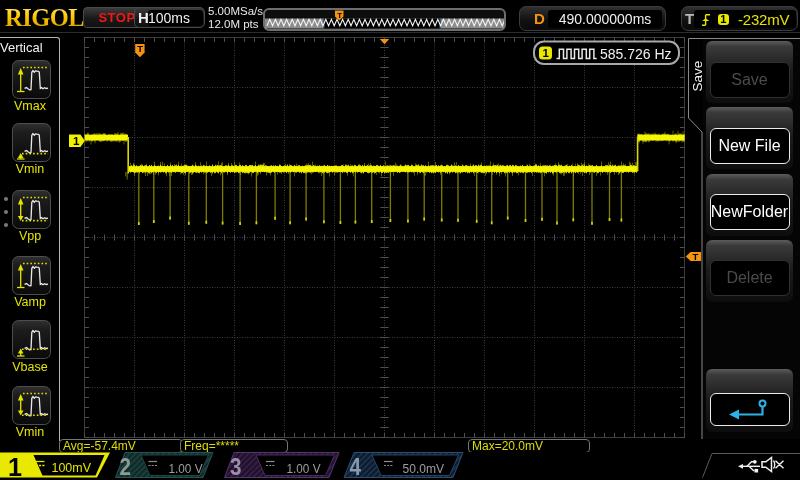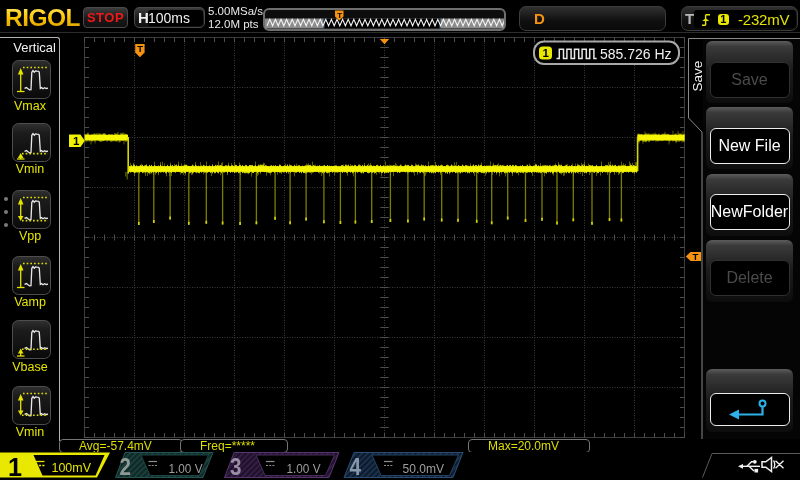--- a/index.html
+++ b/index.html
@@ -1,22 +1,22 @@
 <!DOCTYPE html>
 <html><head><meta charset="utf-8">
 <style>
 *{margin:0;padding:0;box-sizing:border-box;font-family:"Liberation Sans",sans-serif}
 html,body{width:800px;height:480px;background:#000;overflow:hidden}
 #scr{position:relative;width:800px;height:480px;background:#000;opacity:0.999}
 .abs{position:absolute}
 
-#logo{position:absolute;left:5px;top:3.5px;font-family:Liberation Sans, sans-serif;font-weight:bold;
+#logo{position:absolute;left:5px;top:3.5px;font-family:Liberation Serif, serif;font-weight:bold;
  font-size:24.5px;letter-spacing:-0.5px;background:linear-gradient(#ffe25e 12%,#ffc900 45%,#d89c00 92%);
  -webkit-background-clip:text;background-clip:text;color:transparent}
-#stop{position:absolute;left:83px;top:7px;width:45px;height:21px;border-radius:4px;
+#stop{position:absolute;left:83px;top:7px;width:68px;height:21px;border-radius:4px;
  background:linear-gradient(#3c3c3c,#191919 55%,#101010);border:1px solid #4a4a4a;
  color:#f21818;font-weight:bold;font-size:13px;text-align:center;line-height:19px;letter-spacing:0.5px}
 #hbox{position:absolute;left:134px;top:7px;width:71px;height:21px;border-radius:5px;
  background:linear-gradient(#3c3c3c,#191919 55%,#101010);border:1px solid #4a4a4a}
 #hbox b{position:absolute;left:3px;top:1px;color:#efefef;font-size:15px}
 #hbox span{position:absolute;left:13px;top:1.5px;width:55px;height:16.5px;background:#000;
  border-radius:3px;color:#efefef;font-size:14px;line-height:16px}
 #srate{position:absolute;left:208px;top:5px;color:#e9e9e9;font-size:11.5px;line-height:12.5px}
 #pbox{position:absolute;left:263px;top:8px;width:243px;height:23px;border-radius:6px;
  border:2px solid #6e6e6e;background:#0d0d0d}
@@ -30,35 +30,35 @@
 #tbox b{position:absolute;left:3px;top:3px;color:#b8b8b8;font-size:15px}
 #tbox .inner{position:absolute;left:12px;top:2.5px;width:102px;height:18px;background:#000;border-radius:3px}
 #tbox .t1{position:absolute;left:35.5px;top:6.5px;width:11.5px;height:11.5px;background:#e8e800;border-radius:3px;
  color:#000;font-weight:bold;font-size:11px;text-align:center;line-height:11.5px}
 #tbox .tv{position:absolute;left:56px;top:4px;color:#e4e400;font-size:15px;letter-spacing:-0.2px}
 #topsep{position:absolute;left:0;top:31.5px;width:800px;height:1px;background:#2c2c2c}
 
 #lbar{position:absolute;left:0;top:33px;width:59px;height:414px;background:#000}
 #lbord{position:absolute;left:0;top:37px;width:59.5px;height:404px;border-top:1px solid #b4b4b4;
  border-right:1px solid #b4b4b4;border-top-right-radius:3px}
-#ltitle{position:absolute;left:0;top:39.5px;width:56px;text-align:right;color:#f2f2f2;font-size:13px}
+#ltitle{position:absolute;left:0;top:39.5px;width:56px;text-align:left;color:#f2f2f2;font-size:13px}
 .licon{position:absolute;left:12px;width:39px;height:39px}
 .llab{position:absolute;left:0;width:60px;text-align:center;color:#e4e400;font-size:12.5px}
 .ldot{position:absolute;left:4px;width:4px;height:4px;border-radius:2px;background:#7a7a7a}
 
 #rbar{position:absolute;left:703px;top:39px;width:97px;height:400px;background:#050505}
 .cell{position:absolute;left:706px;width:87px;height:62px;border-radius:6px;
  background:linear-gradient(#5c5c5c,#3a3a3a 9%,#1d1d1d 46%,#0d0d0d 100%)}
 .btn{position:absolute;left:709.5px;width:80px;height:36px;border-radius:6px;background:#000;
  font-size:16px;text-align:center;line-height:33px}
 .btn.on{border:1.5px solid #ececec;color:#fff}
 .btn.off{border:1.5px solid #303030;color:#4b4b4b}
 
 .meas{position:absolute;top:439px;height:14px;border:1px solid #757575;border-radius:4px;
- background:#000;color:#dede00;font-size:12px;line-height:12.5px;padding-left:19px}
+ background:#000;color:#dede00;font-size:12px;line-height:12.5px;padding-left:3px}
 #chbar{position:absolute;left:0;top:452px;width:800px;height:28px;background:#000}
 </style></head>
 <body>
 <div id="scr">
 
 <svg class="abs" style="left:0;top:0" width="800" height="480" viewBox="0 0 800 480">
  <defs>
   <linearGradient id="ig" x1="0" y1="0" x2="0" y2="1">
    <stop offset="0" stop-color="#303030"></stop>
           <stop offset="0.25" stop-color="#1c1c1c"></stop>
@@ -120,20 +120,21 @@
   <path d="M59 8.5V18.5M175 8.5V18.5" stroke="#28415f" stroke-width="1.5"></path>
   <g transform="translate(-263.5,-10.7)">
           <path d="M265.5 26.5L268.3 20.0L271.1 26.5L273.9 20.0L276.7 26.5L279.5 20.0L282.3 26.5L285.1 20.0L287.9 26.5L290.7 20.0L293.5 26.5L296.3 20.0L299.1 26.5L301.9 20.0L304.7 26.5L307.5 20.0L310.3 26.5L313.1 20.0L315.9 26.5L318.7 20.0L321.5 26.5L324.3 20.0L327.1 26.5L329.9 20.0L332.7 26.5L335.5 20.0L338.3 26.5L341.1 20.0L343.9 26.5L346.7 20.0L349.5 26.5L352.3 20.0L355.1 26.5L357.9 20.0L360.7 26.5L363.5 20.0L366.3 26.5L369.1 20.0L371.9 26.5L374.7 20.0L377.5 26.5L380.3 20.0L383.1 26.5L385.9 20.0L388.7 26.5L391.5 20.0L394.3 26.5L397.1 20.0L399.9 26.5L402.7 20.0L405.5 26.5L408.3 20.0L411.1 26.5L413.9 20.0L416.7 26.5L419.5 20.0L422.3 26.5L425.1 20.0L427.9 26.5L430.7 20.0L433.5 26.5L436.3 20.0L439.1 26.5L441.9 20.0L444.7 26.5L447.5 20.0L450.3 26.5L453.1 20.0L455.9 26.5L458.7 20.0L461.5 26.5L464.3 20.0L467.1 26.5L469.9 20.0L472.7 26.5L475.5 20.0L478.3 26.5L481.1 20.0L483.9 26.5L486.7 20.0L489.5 26.5L492.3 20.0L495.1 26.5L497.9 20.0L500.7 26.5L503.5 20.0L506.3 26.5" fill="none" stroke="#f2f2f2" stroke-width="1.1"></path>
         </g>
   <polygon points="70,0.5 78.5,0.5 78.5,6.5 74.2,10.5 70,6.5" fill="#f5920f"></polygon>
   <text x="72.2" y="7.5" font-size="8" font-weight="bold" fill="#000">T</text>
  </svg>
 </div>
 <div id="dbox">
       <b>D</b>
+      <span>490.000000ms</span>
     </div>
 <div id="tbox">
       <div class="inner"></div>
       <b>T</b>
  <svg width="8" height="12" viewBox="0 0 8 12" style="position:absolute;left:19.7px;top:7px">
   <path d="M0 11.3H3.6M3.6 11.3V0.7M3.6 0.7H8" fill="none" stroke="#e4e400" stroke-width="1.4"></path>
   <polygon points="0.2,7 7.2,7 3.7,4.2" fill="#e4e400"></polygon>
  </svg>
  <div class="t1">1</div>
       <div class="tv">-232mV</div>

